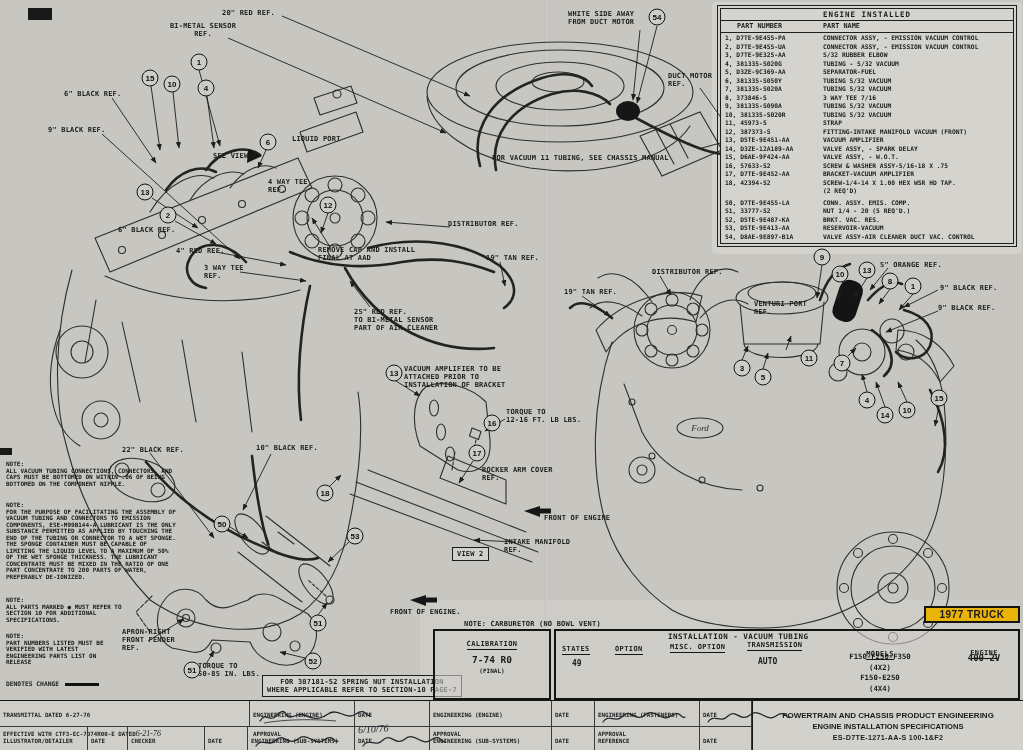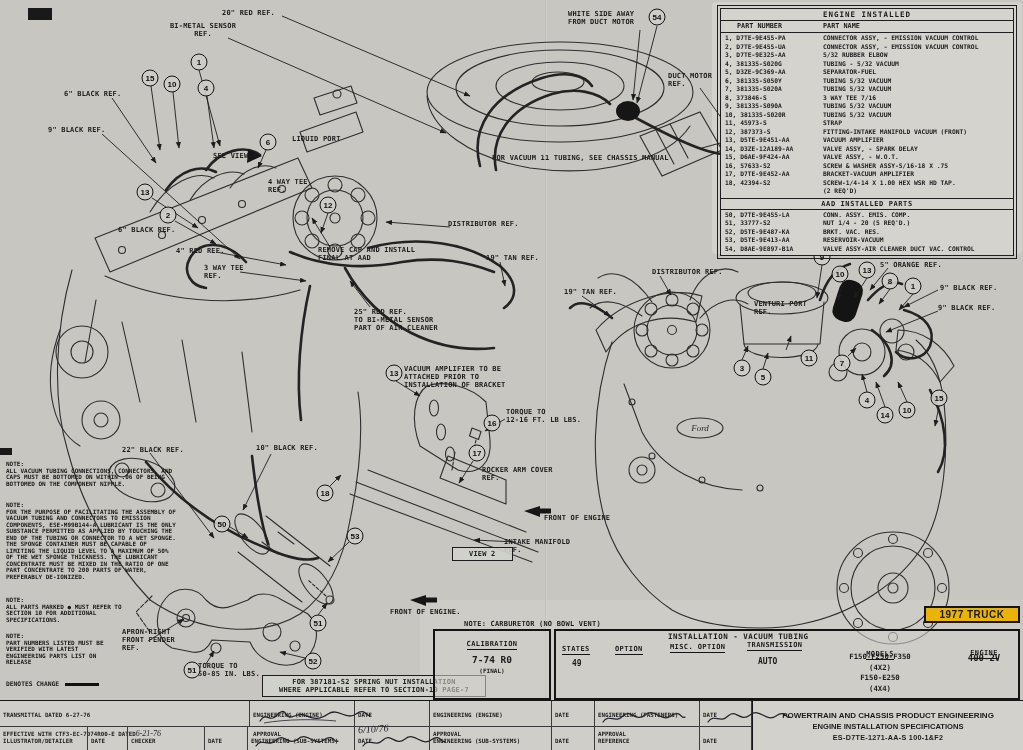--- a/index.html
+++ b/index.html
@@ -7,21 +7,21 @@
         font-family:"DejaVu Sans Mono",monospace;color:#1b1b1b;}
   .patch{position:absolute;background:#d2d1cc;border-radius:4px;}
   #fold{position:absolute;left:545px;top:0;width:2px;height:700px;
         background:linear-gradient(90deg,#b3b2ae,#dddcd8);opacity:.7;}
   .blackmark{position:absolute;background:#191919;}
   svg#artwork{position:absolute;left:0;top:0;}
   
   .dlabel{position:absolute;font:bold 7px/8px "DejaVu Sans Mono",monospace;color:#1c1c1c;
           white-space:pre-line;letter-spacing:.2px;z-index:5;}
   .dlabel.c{text-align:center;}
-  .dlabel.box{border:1.5px solid #1c1c1c;padding:2px 16px;background:rgba(210,209,204,.9);}
+  .dlabel.box{border:1.5px solid #1c1c1c;padding:2px 4px;background:rgba(210,209,204,.9);}
   .callout{position:absolute;width:15px;height:15px;border:1.5px solid #141414;border-radius:50%;
            font:bold 8px "Liberation Sans",sans-serif;display:flex;align-items:center;justify-content:center;
            color:#101010;background:rgba(205,204,199,.92);transform:translate(-50%,-50%);z-index:6;}
   
   #parts-table{position:absolute;left:720px;top:8px;width:294px;border:1.3px solid #1f1f1f;
                outline:1px solid #1f1f1f;outline-offset:2.5px;background:#d4d3ce;z-index:7;box-sizing:border-box;}
   .pt-title{text-align:center;font:bold 7.5px/11px "DejaVu Sans Mono",monospace;border-bottom:1px solid #1f1f1f;letter-spacing:1px;}
   .pt-head{display:flex;border-bottom:1px solid #1f1f1f;font:bold 6.8px/11px "DejaVu Sans Mono",monospace;}
   .pt-head .pn{width:102px;padding-left:16px;box-sizing:border-box;}
   .pt-head .pm{flex:1;}
@@ -381,21 +381,20 @@
         <div class="prow">
           <span class="pn">17, D7TE-9E452-AA</span>
           <span class="pm">BRACKET-VACUUM AMPLIFIER</span>
         </div>
         <div class="prow">
           <span class="pn">18, 42394-S2</span>
           <span class="pm">SCREW-1/4-14 X 1.00 HEX WSR HD TAP.
 (2 REQ'D)</span>
         </div>
       </div>
-    <div class="pt-aad">AAD INSTALLED PARTS</div>
     <div class="pt-body" id="pt-aad-body">
         <div class="prow">
           <span class="pn">50, D7TE-9E455-LA</span>
           <span class="pm">CONN. ASSY. EMIS. COMP.</span>
         </div>
         <div class="prow">
           <span class="pn">51, 33777-S2</span>
           <span class="pm">NUT 1/4 - 20 (5 REQ'D.)</span>
         </div>
         <div class="prow">

